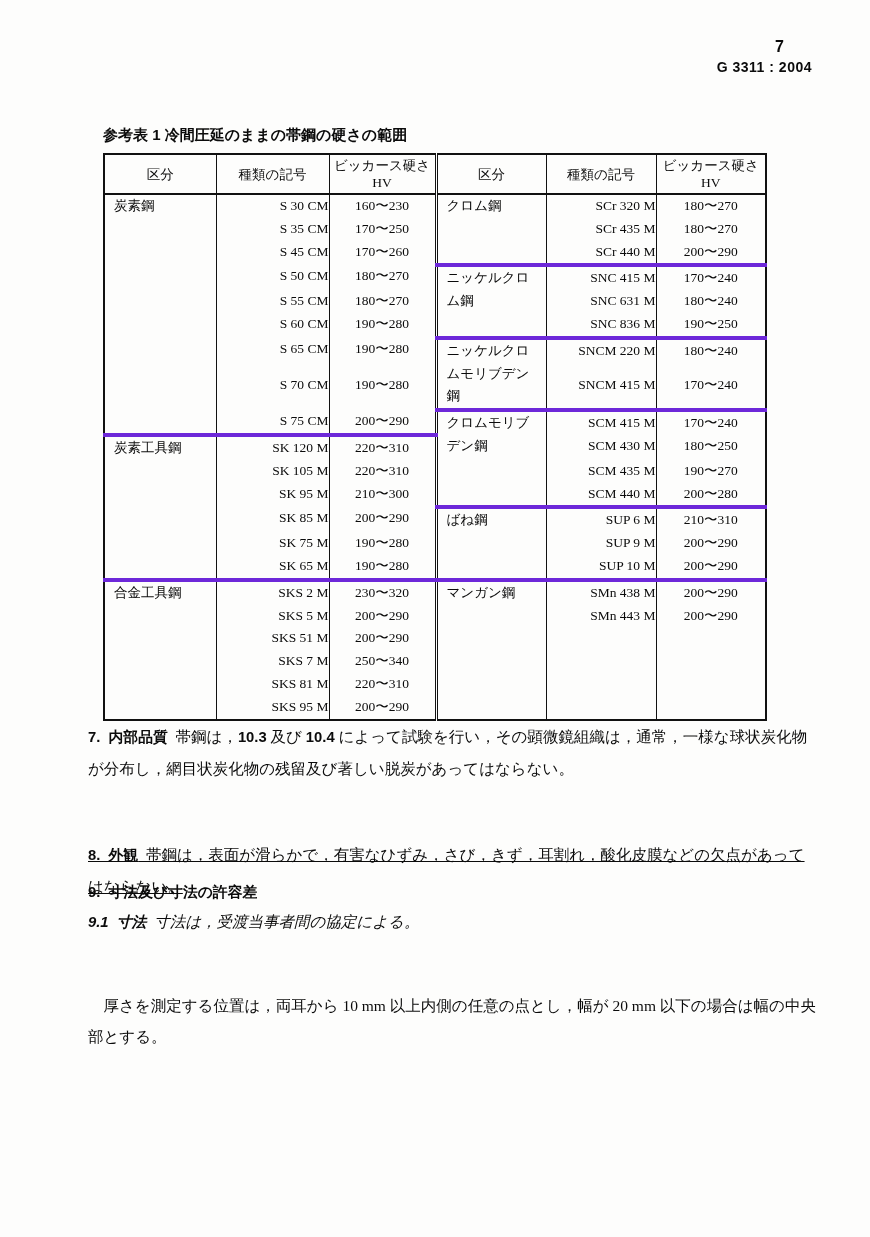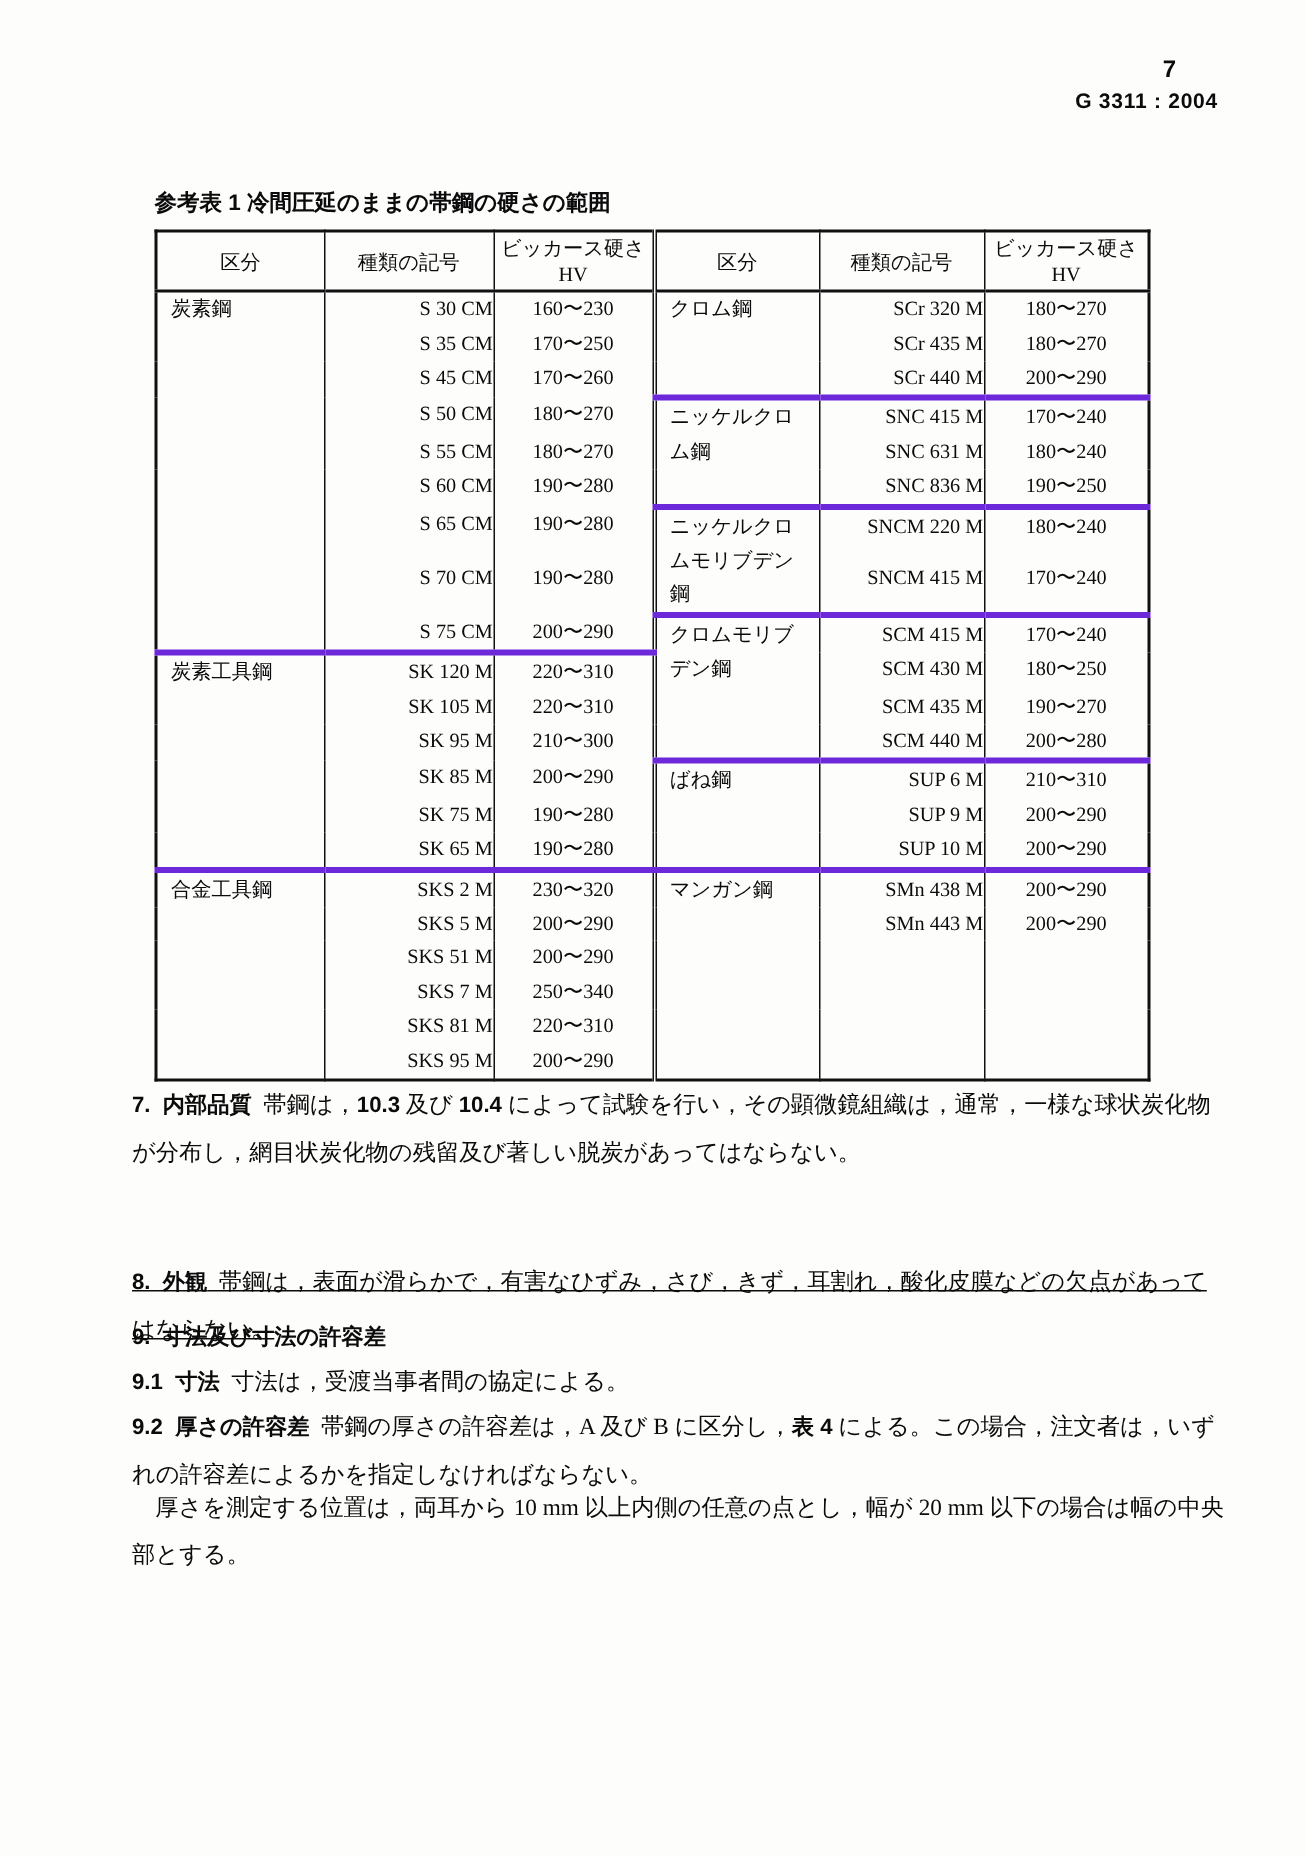--- a/index.html
+++ b/index.html
@@ -29,21 +29,21 @@
   .htable td.cat{text-align:left;padding-left:9px;padding-right:4px;}
   .htable td.sym{text-align:right;padding-left:13px;}
   .htable td.hv{text-align:center;}
   
   .sec{position:absolute;left:88px;width:730px;font-size:15.5px;line-height:31px;
     white-space:pre-wrap;margin-top:12px;}
   .sec b{font-family:"Liberation Sans","DejaVu Sans",sans-serif;font-size:14.8px;}
   .s7{top:709px;}
   .s8{top:827px;text-decoration:underline;}
   .s9h{top:864px;font-family:"Liberation Sans","DejaVu Sans",sans-serif;}
-  .s91{top:894px;}
+  .s91{top:894px;font-style:italic;}
   .s92{top:924px;}
   .s92b{top:978px;text-indent:1em;}
 </style>
 </head>
 <body>
 
 <div class="page">
 
   <div class="page-head">
     <div class="page-num">7</div>
@@ -213,16 +213,15 @@
           <td class="sym"></td>
           <td class="hv"></td>
         </tr>
       </tbody>
     </table>
 
   <div class="sec s7"><b>7.  内部品質</b><span>  帯鋼は，</span><b>10.3</b><span> 及び </span><b>10.4</b><span> によって試験を行い，その顕微鏡組織は，通常，一様な球状炭化物が分布し，網目状炭化物の残留及び著しい脱炭があってはならない。</span></div>
   <div class="sec s8"><b>8.  外観</b><span>  帯鋼は，表面が滑らかで，有害なひずみ，さび，きず，耳割れ，酸化皮膜などの欠点があってはならない。</span></div>
   <div class="sec s9h"><b>9.  寸法及び寸法の許容差</b></div>
   <div class="sec s91"><b>9.1  寸法</b><span>  寸法は，受渡当事者間の協定による。</span></div>
-  <div class="sec s92"><b>9.2  厚さの許容差</b><span>  帯鋼の厚さの許容差は，A 及び B に区分し，</span><b>表 4</b><span> による。この場合，注文者は，いずれの許容差によるかを指定しなければならない。</span></div>
   <div class="sec s92b"><span>厚さを測定する位置は，両耳から 10 mm 以上内側の任意の点とし，幅が 20 mm 以下の場合は幅の中央部とする。</span></div>
 
 </div>
 
 </body></html>

